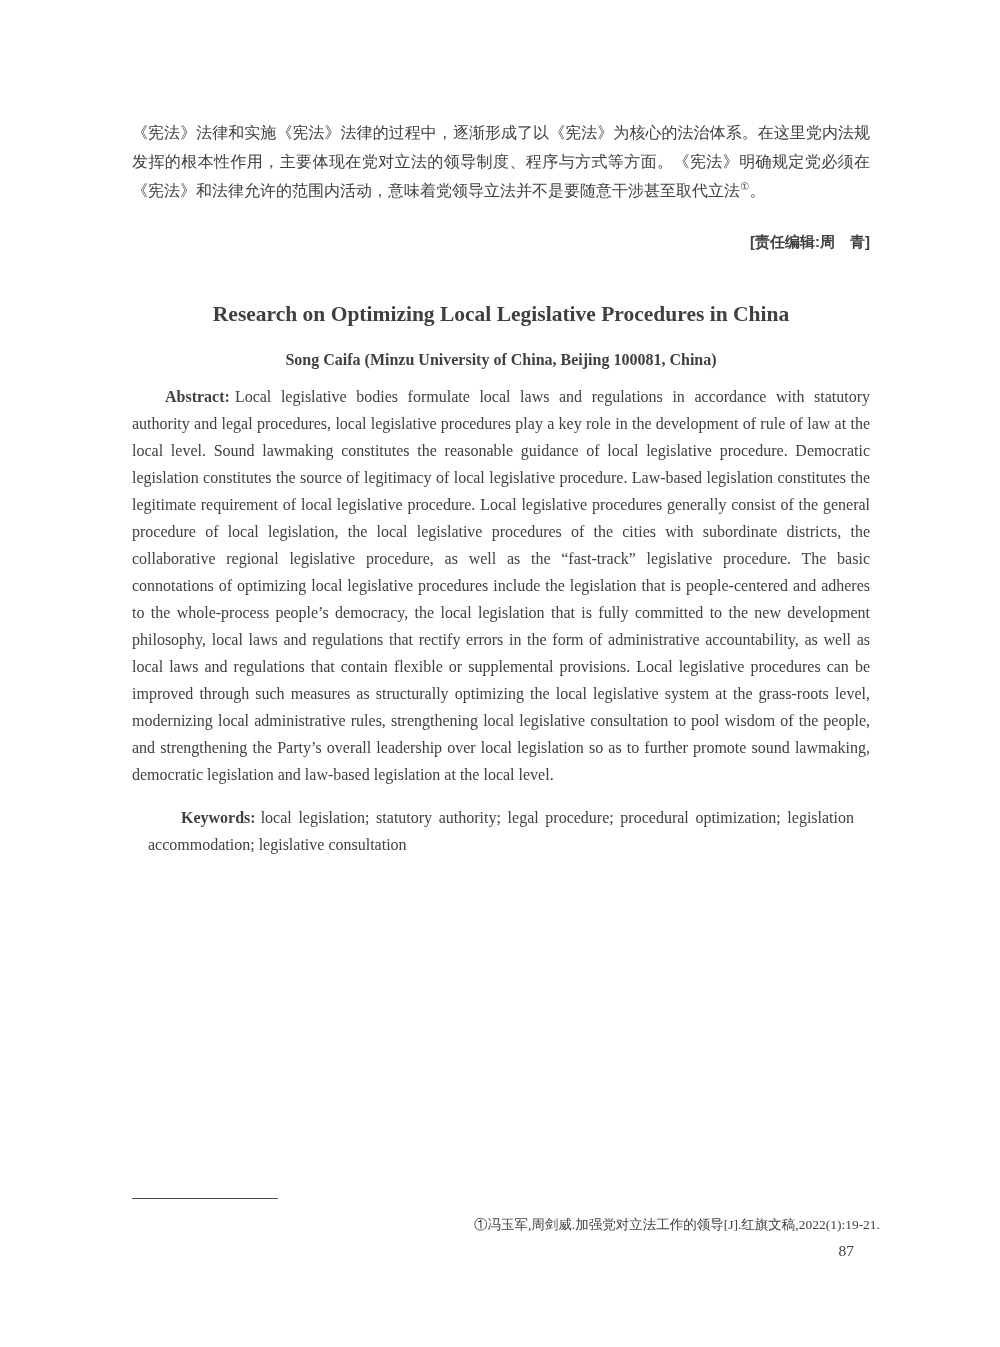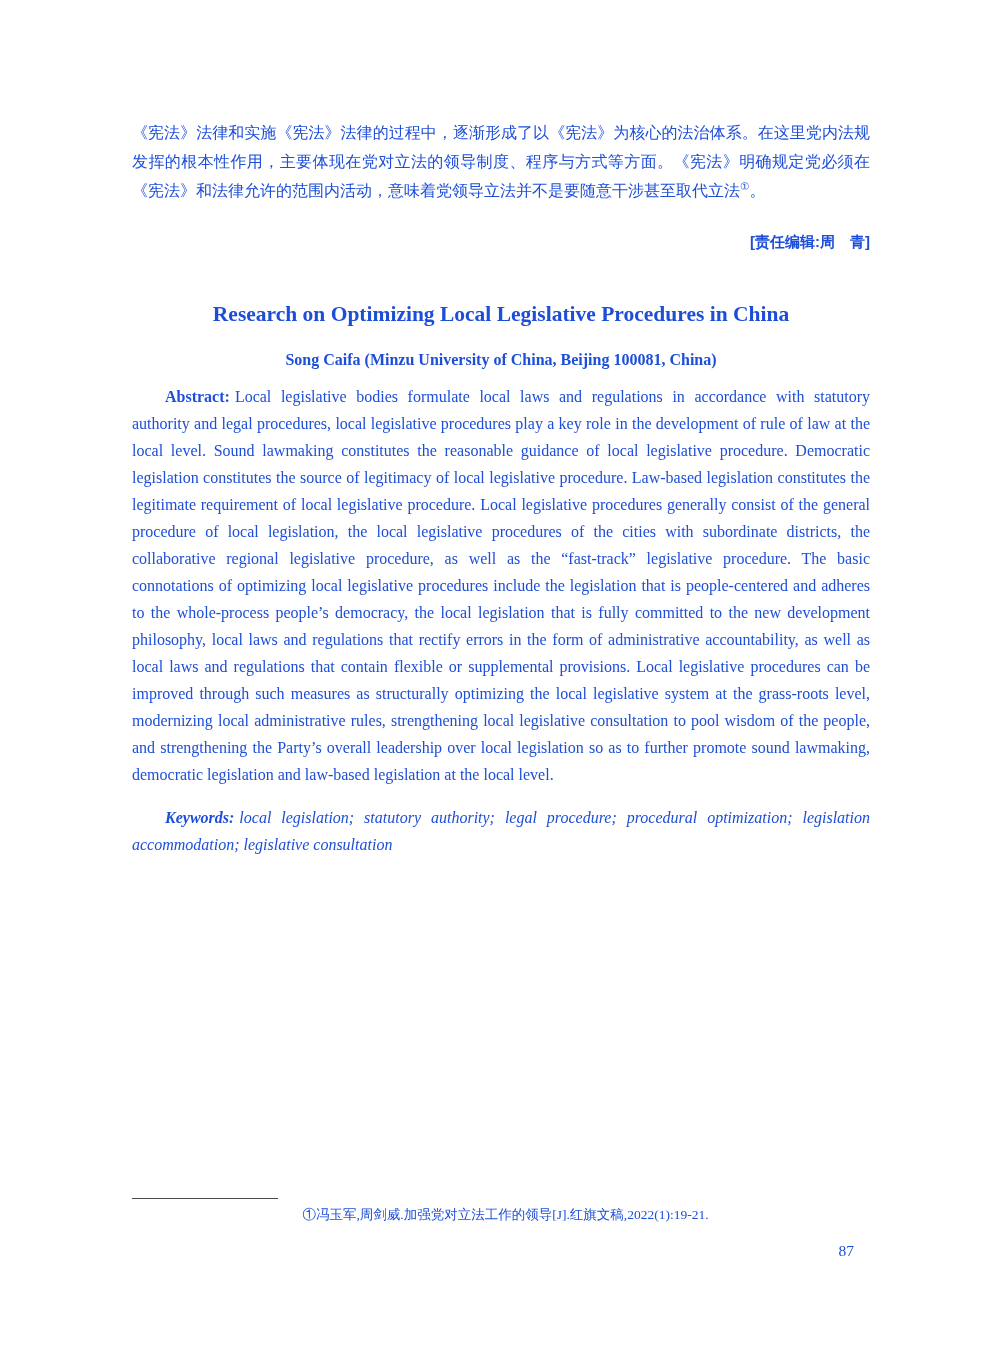--- a/index.html
+++ b/index.html
@@ -5,21 +5,21 @@
   html, body {
     margin: 0;
     padding: 0;
     background: #ffffff;
   }
   .page {
     position: relative;
     width: 1000px;
     height: 1347px;
     background: #ffffff;
-    color: #1d4ed8;
+    color: #404040;
     font-family: "Liberation Serif", "DejaVu Serif", serif;
     overflow: hidden;
   }
   .content {
     padding: 118px 130px 0 132px; 
   }
   .cn-para {
     margin: 0;
     font-size: 16px;
     line-height: 29px;
@@ -54,45 +54,44 @@
     font-weight: bold;
   }
   .para {
     margin: 12px 0 16px 0;
     font-size: 16px;
     line-height: 27px;
     text-align: justify;
     text-indent: 33px;
   }
   .para.keywords {
-    margin: 0;
-    font-style: italic;
+    margin: 16px;
   }
   .lbl {
     font-weight: bold;
     margin-right: 5px;
   }
   .footnote-rule {
     position: absolute;
     left: 132px;
     top: 1198px;
     width: 146px;
     height: 1px;
     background: #4a4a4a;
   }
   .footnote {
     position: absolute;
     left: 132px;
     top: 1205px;
     width: 738px;
-    margin: 0;
+    margin: 10px;
     font-size: 13.5px;
     line-height: 20px;
     text-indent: 9px;
-    text-align: center;
+    text-align: right;
   }
   .page-number {
     position: absolute;
     top: 1230px;
     right: 146px;
     font-size: 15.5px;
     line-height: 20px;
     margin-top: 11px;
   }
 </style>

